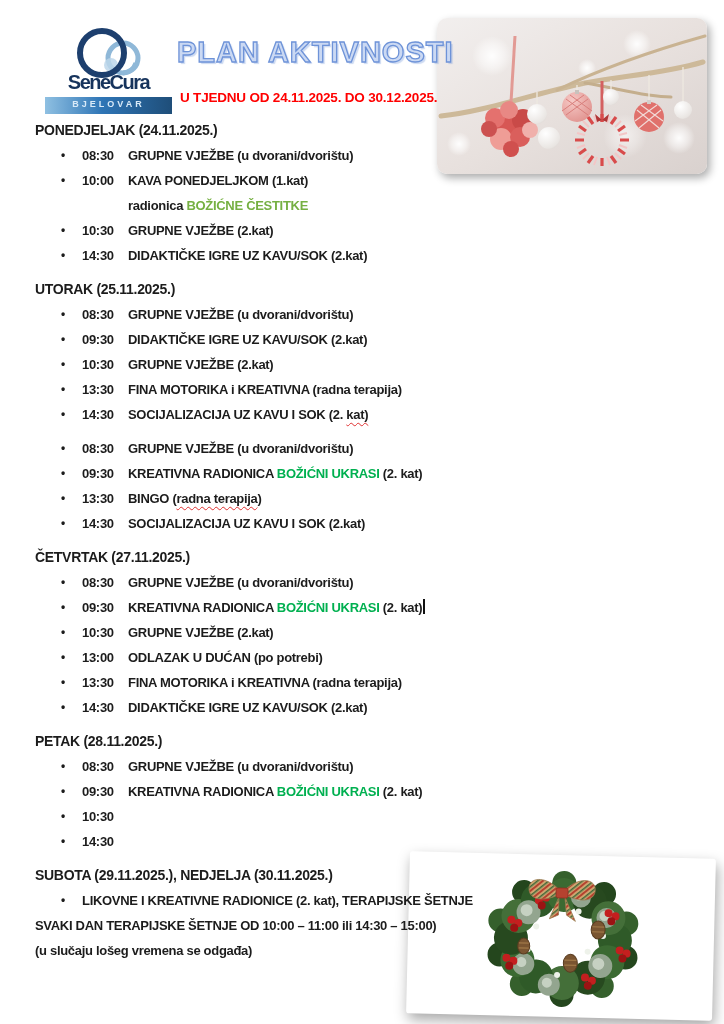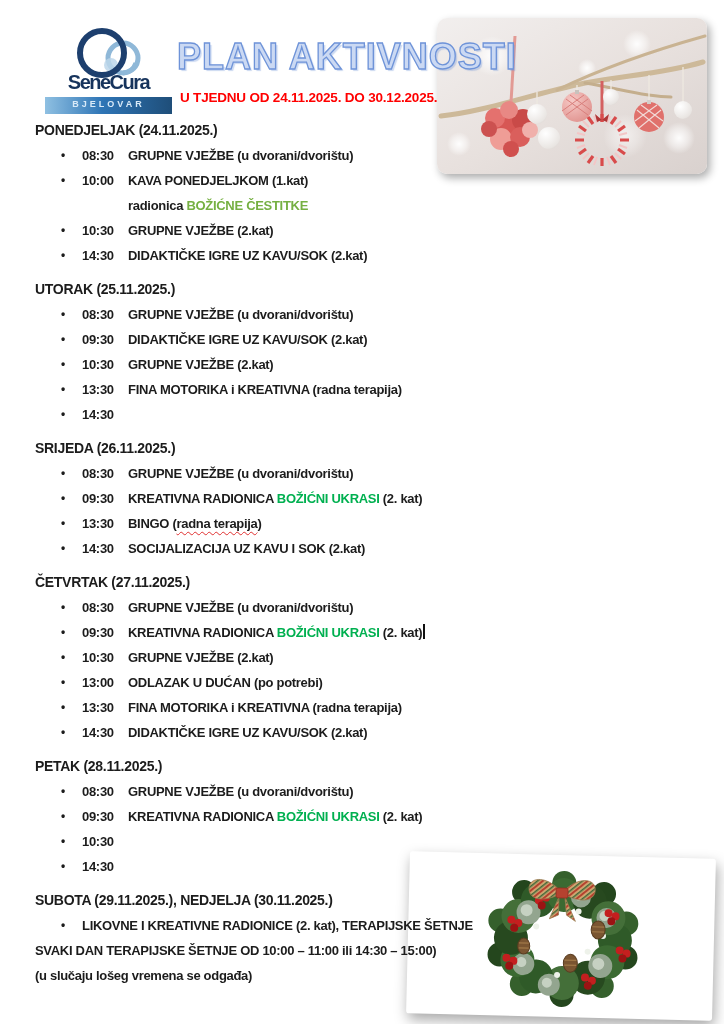--- a/index.html
+++ b/index.html
@@ -6,21 +6,21 @@
   .page{position:relative;width:724px;height:1024px;background:#ffffff;overflow:hidden;
         font-family:"Liberation Sans","DejaVu Sans",sans-serif;font-weight:700;color:#1c1c1c;}
 
   
   .logo{position:absolute;left:45px;top:24px;width:127px;text-align:center;z-index:3;}
   .logo svg{display:block;margin:0 auto;}
   .brand{font-size:20px;letter-spacing:-1.5px;color:#16335c;line-height:24px;margin-top:-12px;}
   .banner{margin-top:3px;height:17px;line-height:15px;font-size:9px;letter-spacing:3px;color:#d9eaf8;
           background:linear-gradient(90deg,#8fc0e2 0%,#2e75b6 45%,#1f4e79 100%);}
 
-  .title{position:absolute;left:177px;top:36px;z-index:3;font-size:36px;letter-spacing:1px;
+  .title{position:absolute;left:177px;top:36px;z-index:3;font-size:29px;letter-spacing:1px;
          color:#cbd9f3;-webkit-text-stroke:1.3px #6e93d8;
          text-shadow:2px 2px 1px rgba(110,147,216,0.35);white-space:nowrap;}
   .subtitle{position:absolute;left:180px;top:90px;z-index:3;font-size:13.5px;letter-spacing:-0.2px;
             color:var(--accent-red,#ff0000);white-space:nowrap;}
 
   
   .photo-top{position:absolute;left:437px;top:18px;width:270px;height:156px;border-radius:10px;
              overflow:hidden;box-shadow:3px 4px 9px rgba(0,0,0,0.33);z-index:1;}
   .photo-bottom{position:absolute;left:408px;top:855px;width:306px;height:162px;background:#ffffff;
                 transform:rotate(1.4deg);border-radius:3px;box-shadow:2px 6px 14px rgba(0,0,0,0.35);z-index:0;}
@@ -206,24 +206,24 @@
           <span class="text"><span>GRUPNE VJEŽBE (2.kat)</span></span>
         </div>
         <div class="row">
           <span class="bullet">•</span>
           <span class="time">13:30</span>
           <span class="text"><span>FINA MOTORIKA i KREATIVNA (radna terapija)</span></span>
         </div>
         <div class="row">
           <span class="bullet">•</span>
           <span class="time">14:30</span>
-        </div>
-      </section>
-      <section class="day-section">
-        <div class="heading">SRIJEDA (26.11.2025.)</div>
+          <span class="text"><span>SOCIJALIZACIJA UZ KAVU I SOK (2. </span><span class="wavy">kat)</span></span>
+        </div>
+      </section>
+      <section class="day-section">
         <div class="row">
           <span class="bullet">•</span>
           <span class="time">08:30</span>
           <span class="text"><span>GRUPNE VJEŽBE (u dvorani/dvorištu)</span></span>
         </div>
         <div class="row">
           <span class="bullet">•</span>
           <span class="time">09:30</span>
           <span class="text"><span>KREATIVNA RADIONICA </span><span style="color: rgb(0, 176, 80);">BOŽIĆNI UKRASI</span><span> (2. kat)</span></span>
         </div>

